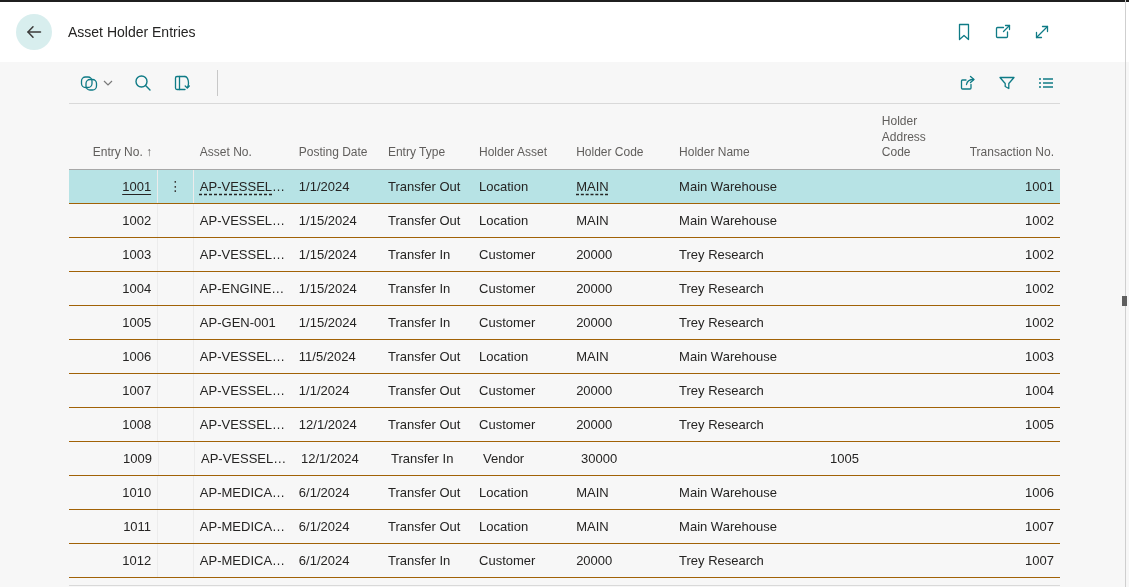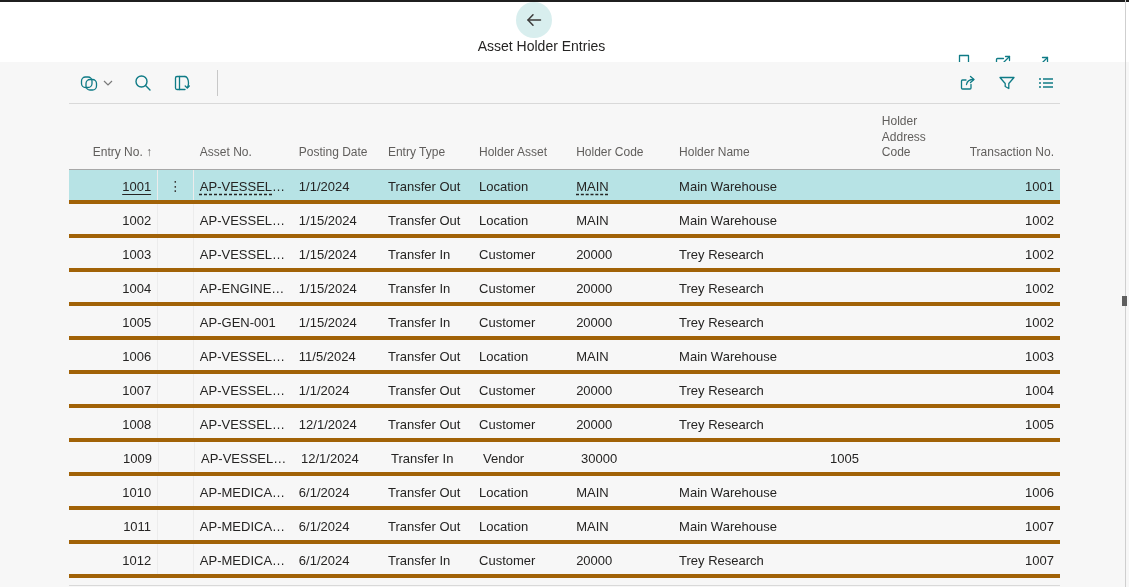--- a/index.html
+++ b/index.html
@@ -11,21 +11,20 @@
     background: #f7f7f7;
   }
   .top-border { height: 2px; background: #1f1f1f; width: 100%; }
 
   
   .app-header {
     height: 60px; background: #ffffff;
     display: flex; align-items: center;
     padding: 0 78px 0 16px;
     position: relative;
-    flex-direction: column;
   }
   .back-circle {
     width: 36px; height: 36px; border-radius: 50%;
     background: #d8eeee;
     display: flex; align-items: center; justify-content: center;
     cursor: pointer; flex: 0 0 auto;
   }
   .page-title {
     margin-left: 16px;
     font-size: 14px; color: #252423;
@@ -63,21 +62,21 @@
     display: flex; align-items: flex-end;
     min-height: 66px;
     padding-bottom: 8px;
     border-bottom: 1px solid #a8a8a8;
     color: #605e5c; font-size: 12px; line-height: 1.3;
   }
   .hcell { padding: 0 6px; }
   .trow {
     display: flex; align-items: stretch;
     height: 34px; line-height: 33px;
-    border-bottom: 4px solid #a16207;
+    border-bottom: 1px solid #a16207;
     cursor: pointer;
   }
   .trow.selected { background: #b7e3e5; }
   .cell {
     padding: 0 6px;
     white-space: nowrap; overflow: hidden; text-overflow: ellipsis;
   }
   .col-entry_no            { width: 90px;  text-align: right; }
   .col-marker              { width: 36px;  text-align: center; color: #3b3a39; font-size: 14px; }
   .col-asset_no            { width: 100px; }

